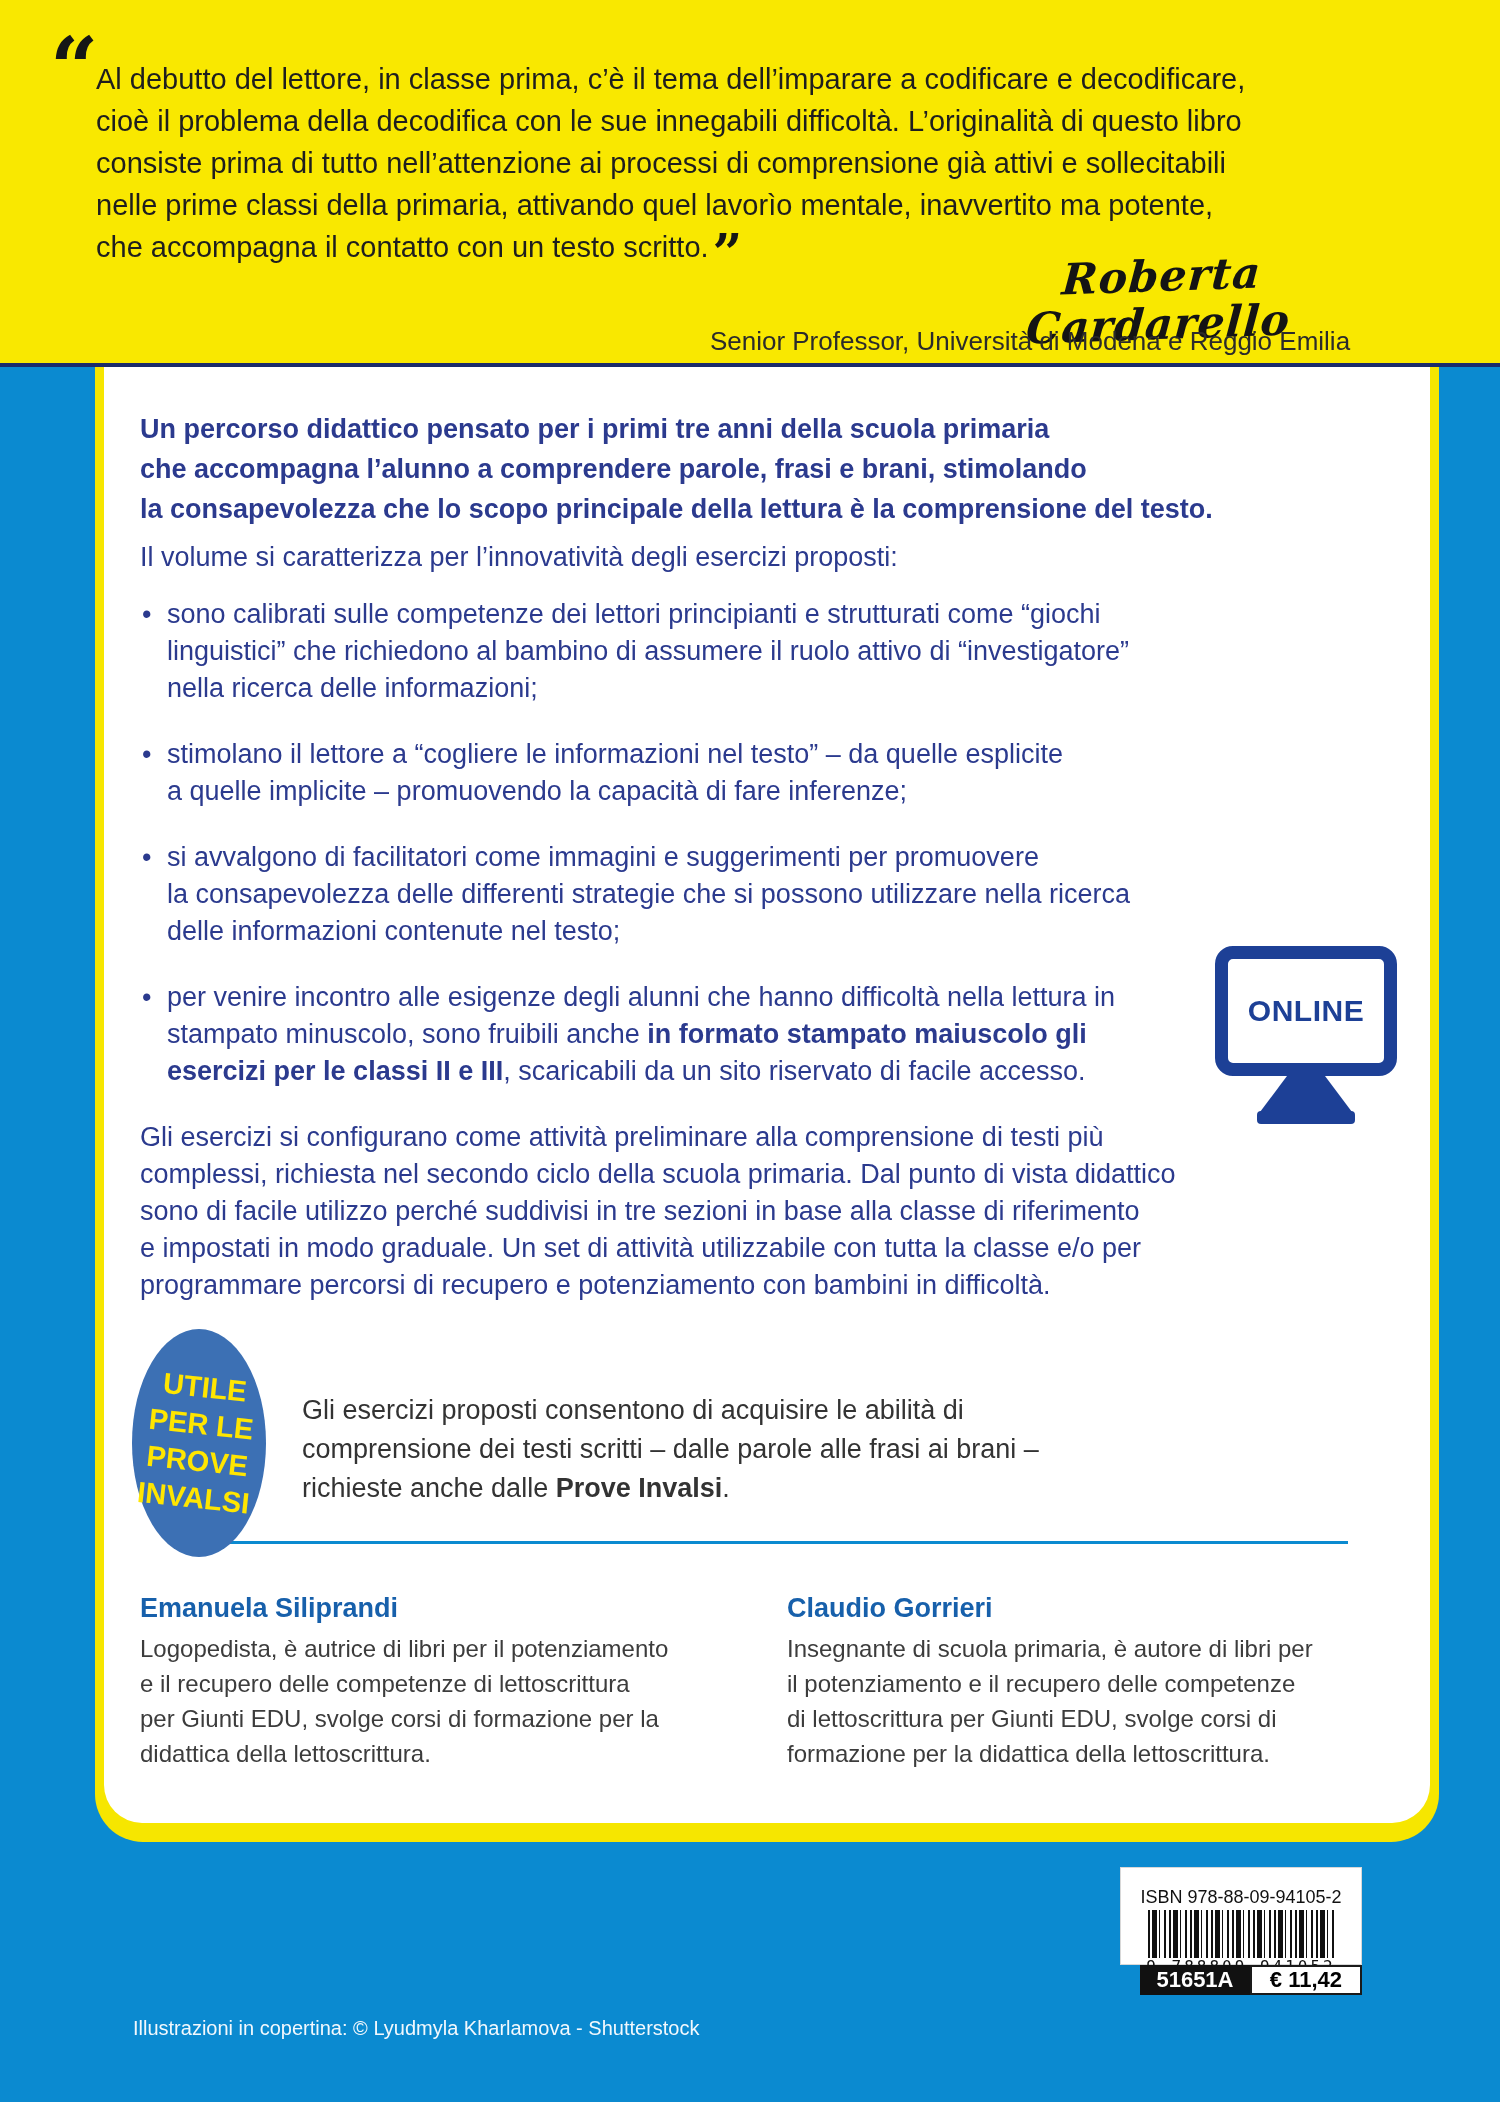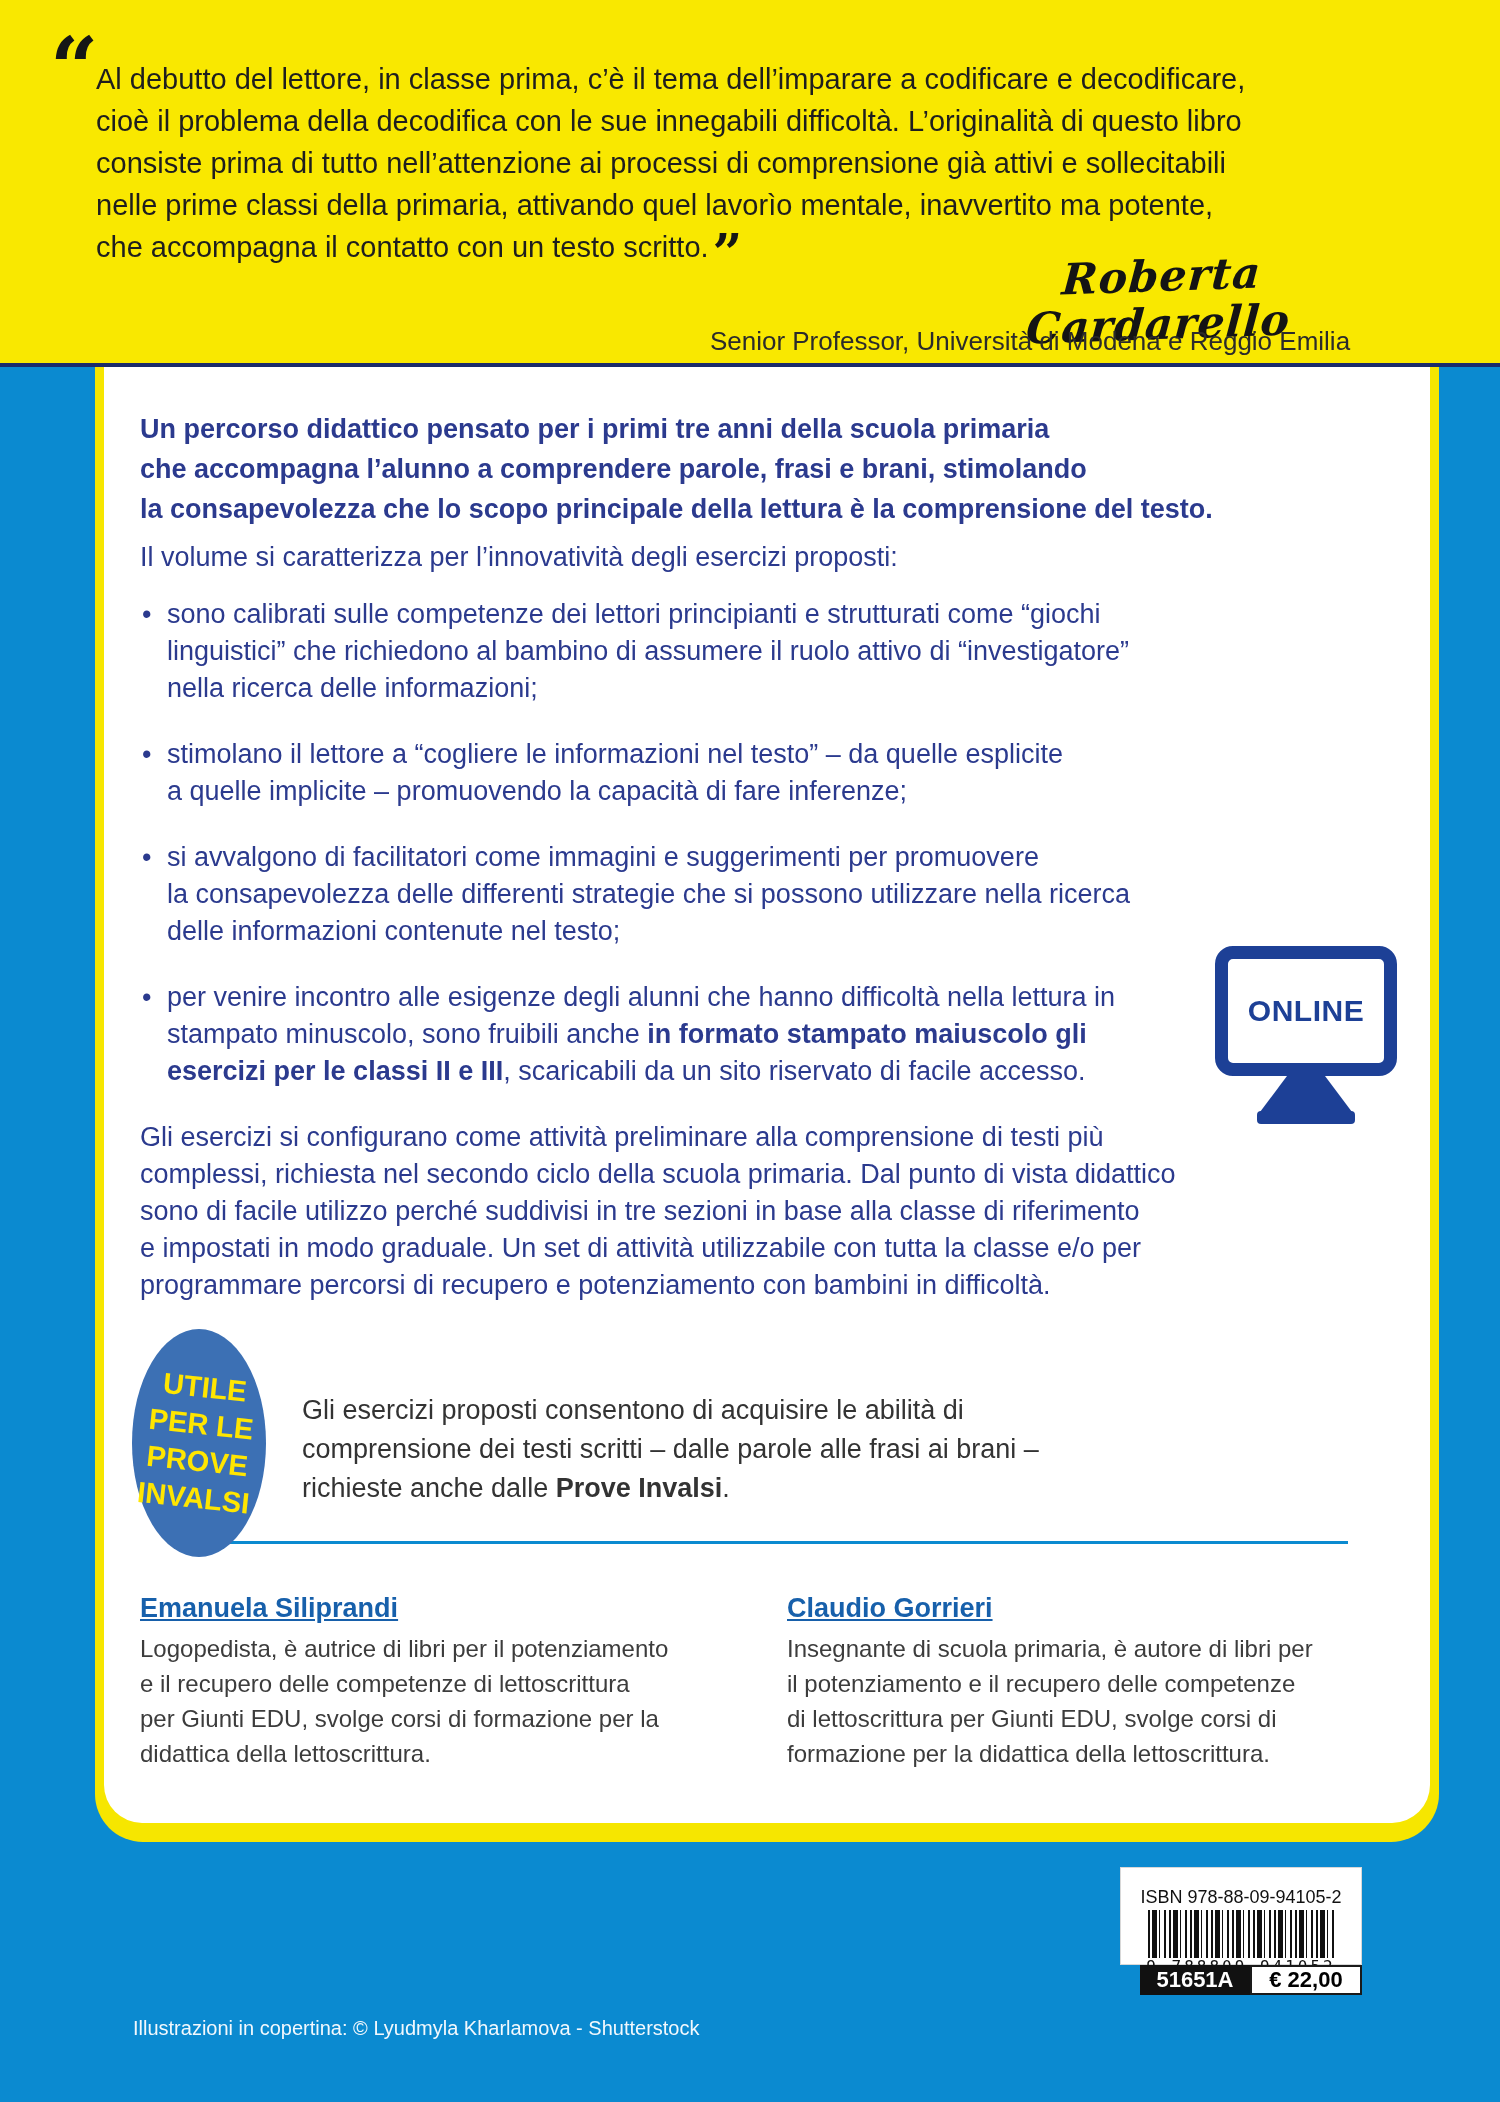--- a/index.html
+++ b/index.html
@@ -96,21 +96,21 @@
     font:400 27px/39px "Liberation Sans",sans-serif;color:#333333;
   }
   .divider{
     position:relative;z-index:1;height:3px;background:#0B8AD0;
     margin:-16px 0 0 48px;width:1160px;
   }
   
   .authors{display:flex;margin-top:48px;}
   .author{width:565px;}
   .author + .author{margin-left:82px;width:560px;}
-  .author-name{font:bold 27px/32px "Liberation Sans",sans-serif;color:#1760AB;margin:0 0 7px 0;text-decoration:underline;}
+  .author-name{font:bold 27px/32px "Liberation Sans",sans-serif;color:#1760AB;margin:0 0 7px 0;}
   .author-bio{font:400 24px/35px "Liberation Sans",sans-serif;color:#3c3c3c;white-space:pre-line;}
   
   .isbn-block{position:absolute;left:1120px;top:1867px;width:242px;}
   .isbn-white{background:#fff;height:98px;text-align:center;border:1px solid #d8d8d8;box-sizing:border-box;}
   .isbn-label{font:400 18px/20px "Liberation Sans",sans-serif;color:#111;padding-top:19px;}
   .barcode{
     width:186px;height:48px;margin:3px auto 0;
     background:repeating-linear-gradient(90deg,#111 0 2px,#fff 2px 4px,#111 4px 9px,#fff 9px 11px,#111 11px 12px,#fff 12px 16px,#111 16px 18px,#fff 18px 21px);
   }
   .barcode-digits{font:400 16px/18px "DejaVu Sans Mono",monospace;color:#111;letter-spacing:3px;}
@@ -212,19 +212,19 @@
   </div>
 
   <div class="isbn-block">
     <div class="isbn-white">
       <div class="isbn-label">ISBN 978-88-09-94105-2</div>
       <div class="barcode"></div>
       <div class="barcode-digits">9 788809 941052</div>
     </div>
     <div class="isbn-bottom">
       <div class="code-box">51651A</div>
-      <div class="price-box">€ 22,00</div>
+      <div class="price-box">€ 11,42</div>
     </div>
   </div>
 
   <div class="credit">Illustrazioni in copertina: © Lyudmyla Kharlamova - Shutterstock</div>
 
 </div>
 
 </body></html>

